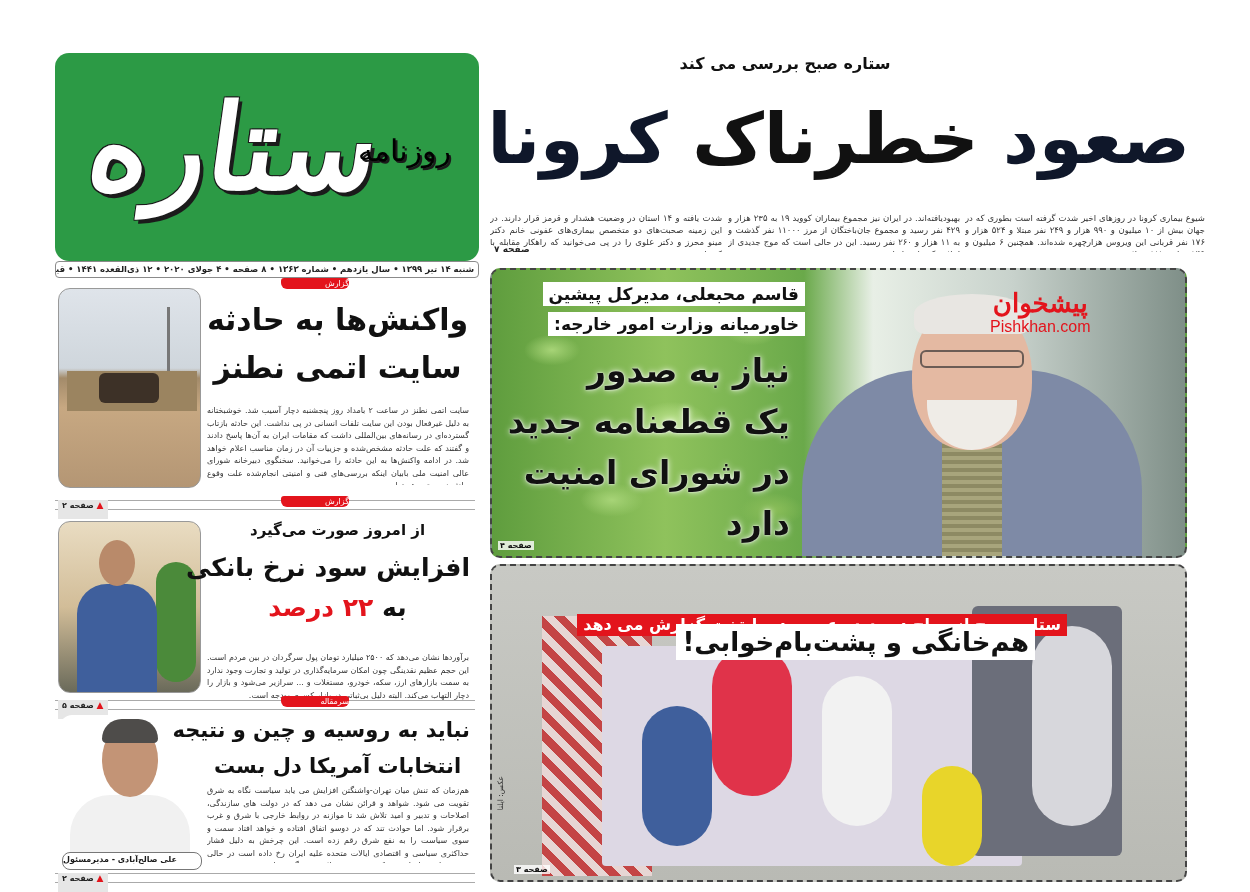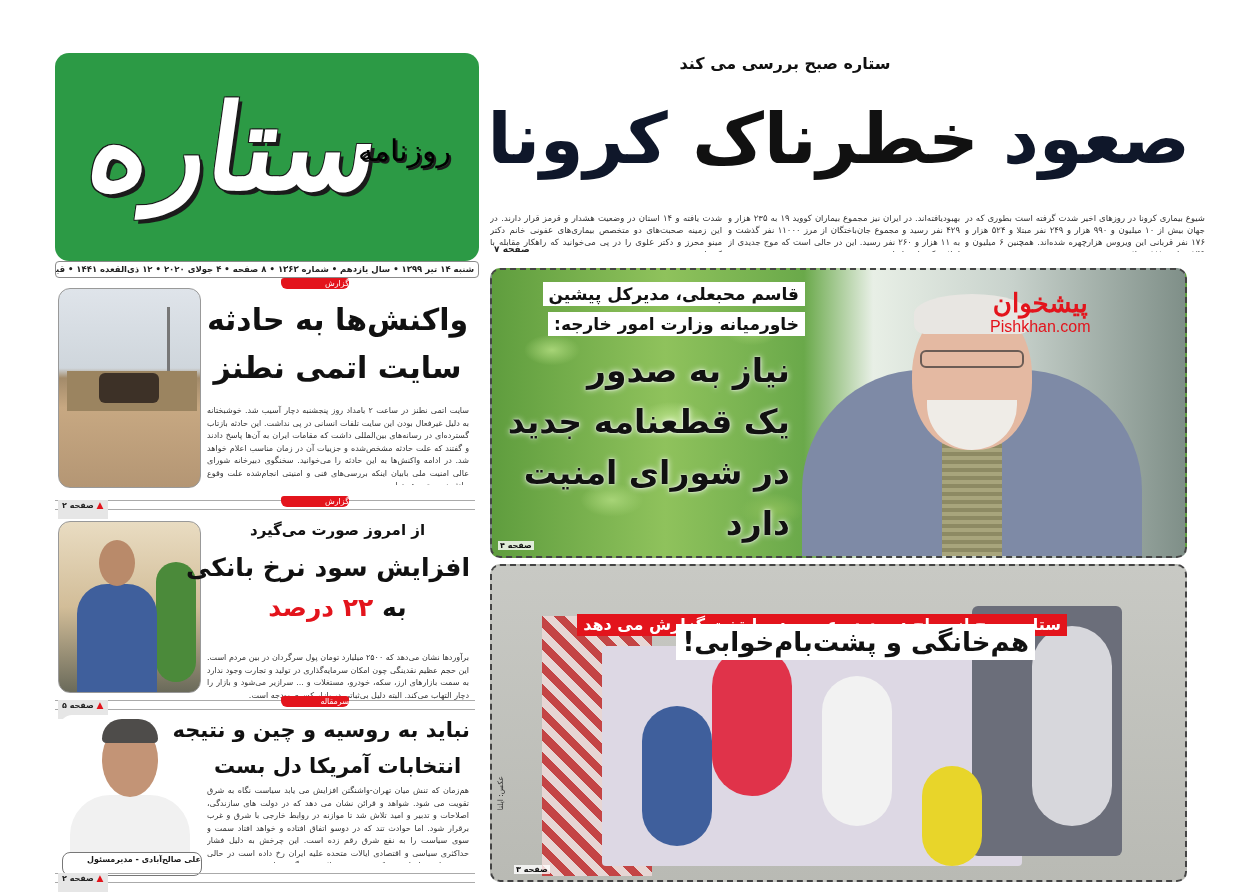--- a/index.html
+++ b/index.html
@@ -162,22 +162,22 @@
     background: linear-gradient(180deg, #e9dcc2 0%, #d2bd98 50%, #6a6a5a 100%); }
   .photo-banker .suit { position: absolute; left: 18px; top: 62px; width: 80px; height: 110px; background: #3f5f9c; border-radius: 30px 30px 0 0; }
   .photo-banker .head { position: absolute; left: 40px; top: 18px; width: 36px; height: 46px; background: #b98a6a; border-radius: 50%; }
   .photo-banker .plant { position: absolute; right: 4px; top: 40px; width: 40px; height: 120px; background: #4b8a3a; border-radius: 20px; }
 
   .photo-editor { left: 60px; top: 715px; width: 140px; height: 150px; background: #ffffff; border: none; }
   .photo-editor .shirt { position: absolute; left: 10px; top: 80px; width: 120px; height: 70px; background: #f1f1f1; border-radius: 40px 40px 0 0; }
   .photo-editor .head { position: absolute; left: 42px; top: 8px; width: 56px; height: 74px; background: #c39476; border-radius: 50%; }
   .photo-editor .hair { position: absolute; left: 42px; top: 4px; width: 56px; height: 24px; background: #4e4c4a; border-radius: 28px 28px 6px 6px; }
   .caption-editor {
-    position: absolute; left: 62px; top: 852px; width: 140px; height: 24px; border: 1px solid #777;
-    border-radius: 8px; font-size: 8px; line-height: 13px; text-align: right; font-weight: bold; background: #fff;
+    position: absolute; left: 62px; top: 852px; width: 140px; height: 18px; border: 1px solid #777;
+    border-radius: 8px; font-size: 8px; line-height: 13px; text-align: left; font-weight: bold; background: #fff;
   }
 
   .story-title {
     position: absolute; font-weight: bold; text-align: center; color: #111; white-space: nowrap;
   }
   .story-body {
     position: absolute; font-size: 8px; line-height: 12.5px; text-align: justify; color: #333; overflow: hidden;
   }
   .rule-strip {
     position: absolute; left: 55px; width: 420px; height: 10px;

